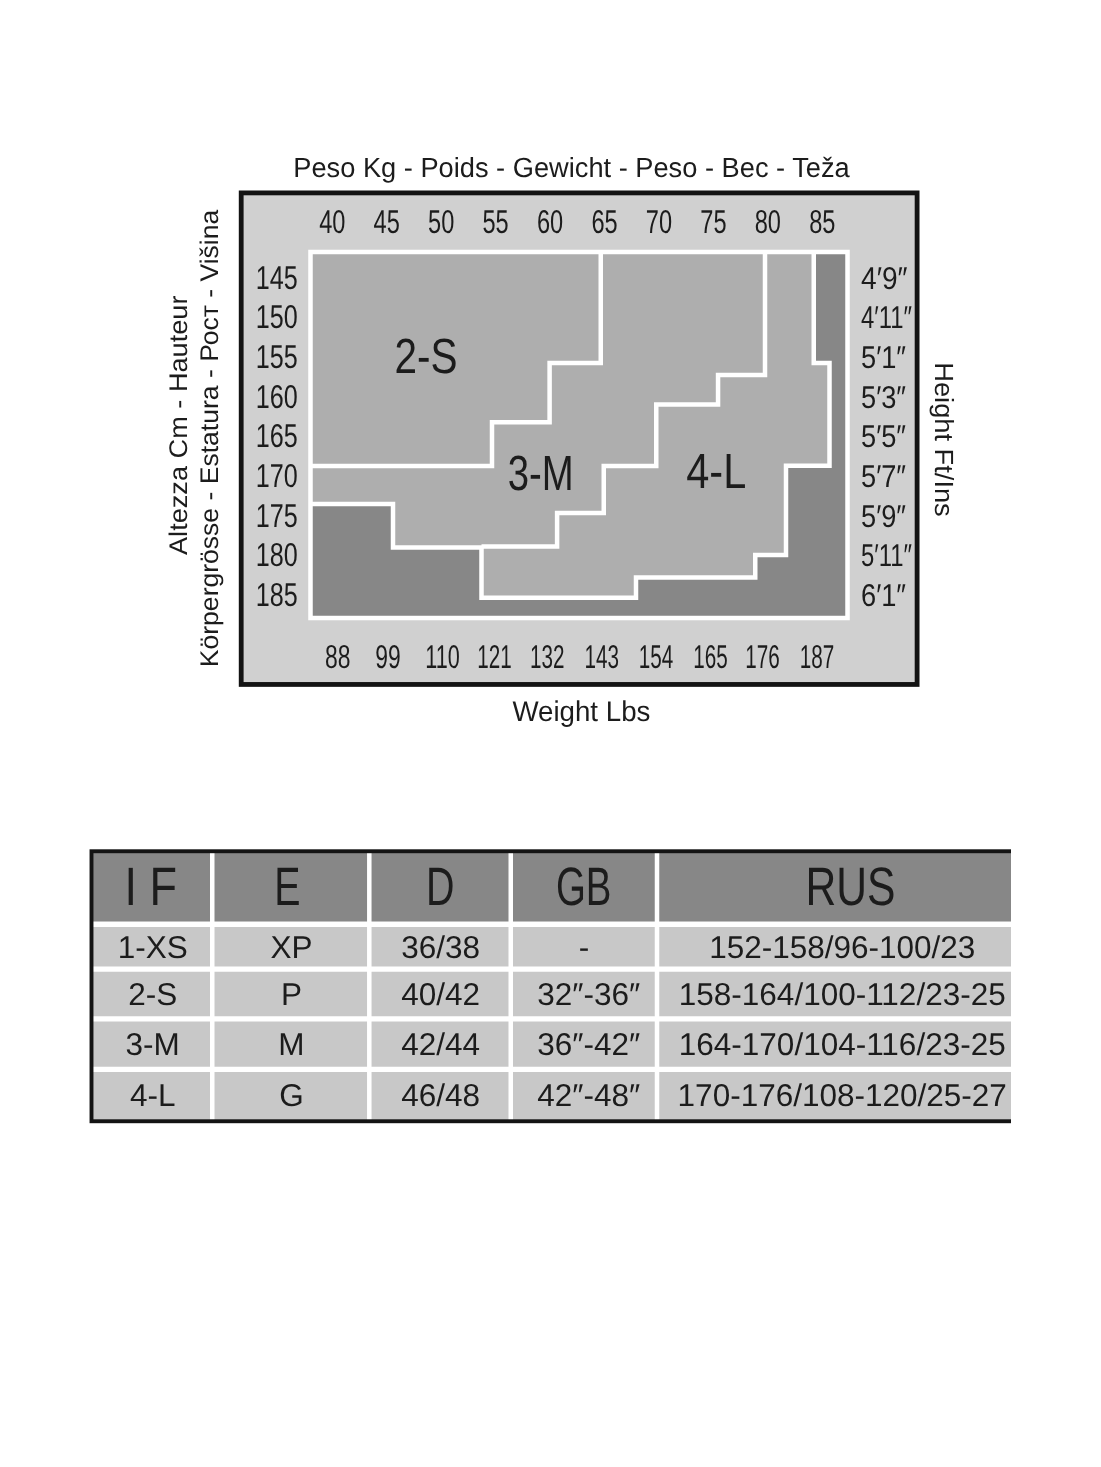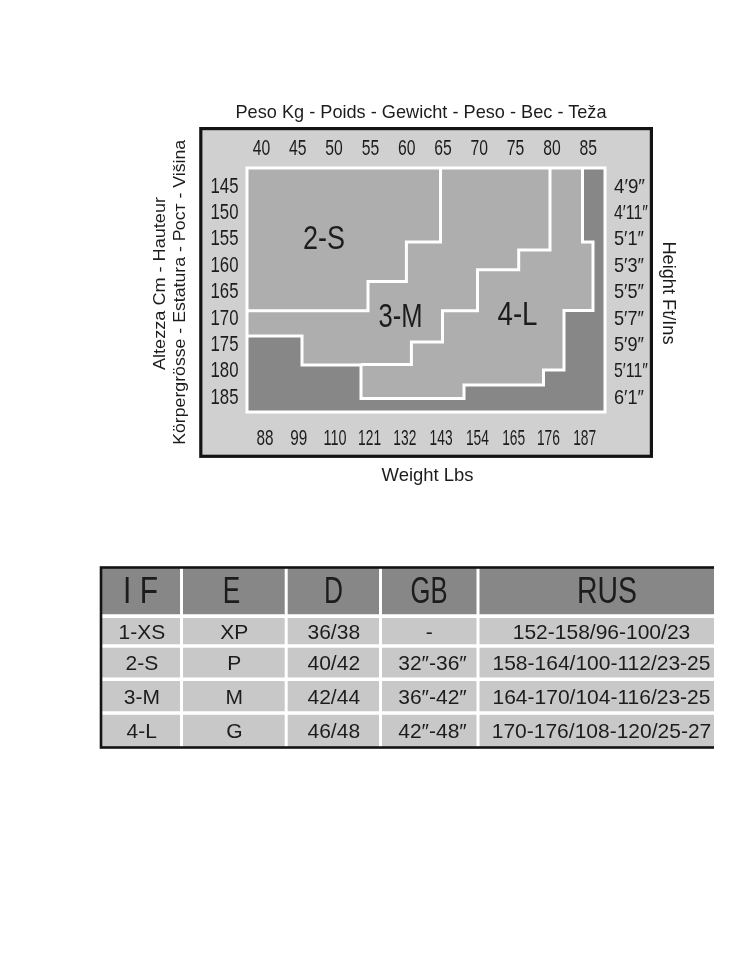--- a/index.html
+++ b/index.html
@@ -1,16 +1,16 @@
 <!DOCTYPE html>
 <html><head>
 <meta charset="utf-8">
 <style>
   html,body{margin:0;padding:0;background:#fff;}
-  .page{width:674px;height:978px;position:relative;background:#fff;overflow:hidden;margin-left:40px;}
+  .page{width:674px;height:978px;position:relative;background:#fff;overflow:hidden;}
   svg{position:absolute;left:0;top:0;}
   text{font-family:"Liberation Sans",sans-serif;fill:#1c1c1c;}
 </style>
 </head>
 <body>
 <div class="page">
 <svg width="734" height="978" viewBox="0 0 734 978">
 
   <text x="381" y="118" font-size="18.5" text-anchor="middle" textLength="371" lengthAdjust="spacingAndGlyphs">Peso Kg - Poids - Gewicht - Peso - Bec - Teža</text>
 

